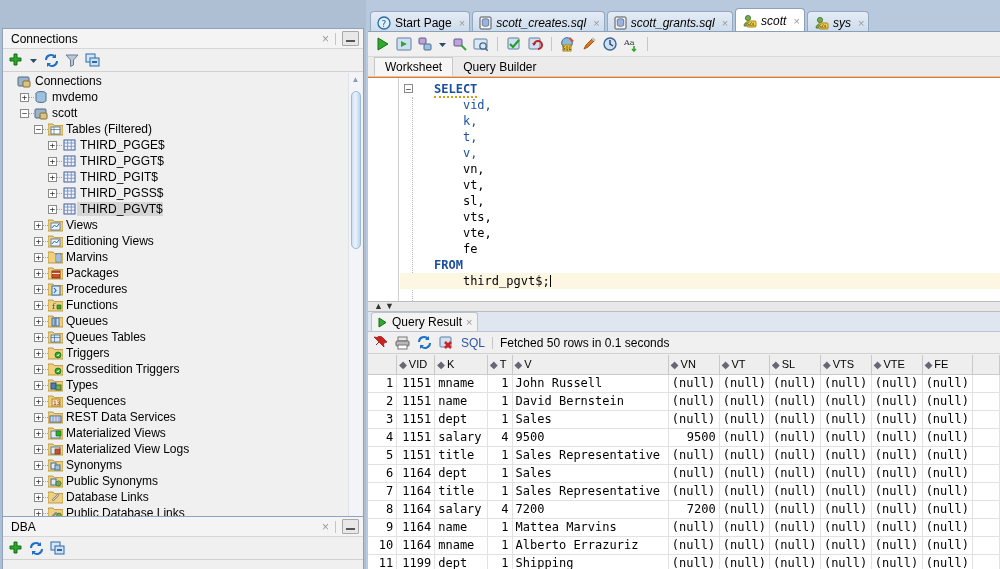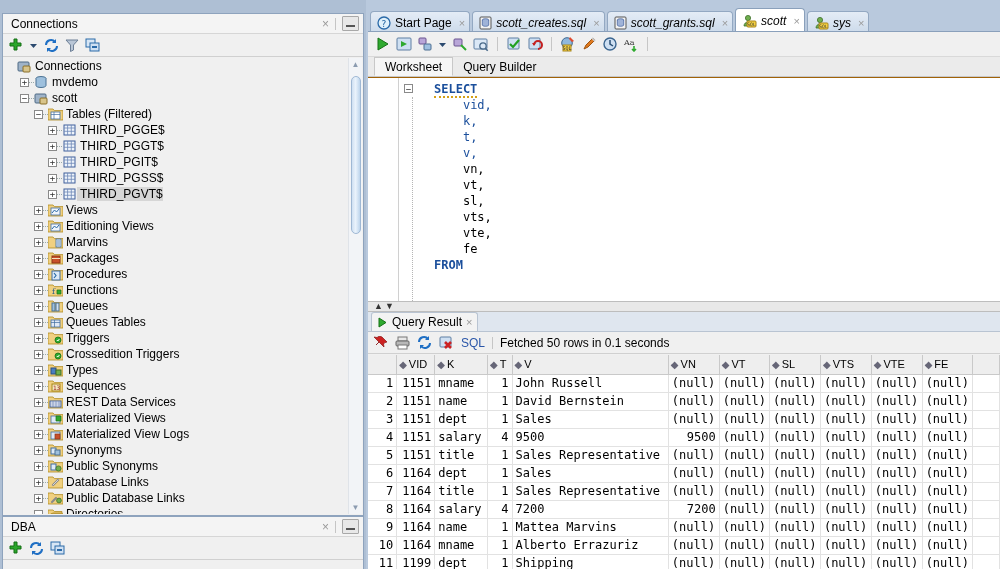--- a/index.html
+++ b/index.html
@@ -15,21 +15,21 @@
   
   #left-panel {
     position: absolute; left: 0; top: 0; width: 366px; height: 569px;
     background: #aebfd4;
   }
   .dock {
     position: absolute; left: 2px; right: 2px;
     background: #f0f0f0;
     border: 1px solid #8ea3bd;
   }
-  #connections-dock { top: 13px; height: 503px; }
+  #connections-dock { top: 28px; height: 503px; }
   #dba-dock { top: 516px; height: 64px; }
 
   .dock-title {
     height: 20px; background: #f4f4f4;
     border-bottom: 1px solid #d6d6d6;
     display: flex; align-items: center;
     padding: 0 4px 0 8px;
     position: relative;
   }
   .dock-title-text { font-size: 12px; color: #000; flex: 1; }
@@ -117,21 +117,21 @@
     border-color: #8aa0bb;
   }
   .tab .tlabel { white-space: nowrap; }
   .tab .tlabel.italic { font-style: italic; }
   .tab .tx { color: #9a9a9a; font-size: 11px; margin-left: 3px; }
   #tabstrip-fill { flex:1; }
 
   
   #editor-body {
     position: absolute; left: 2px; right: 0; top: 31px; bottom: 0;
-    background: #a16207; border-top: 1px solid #8aa0bb;
+    background: #f97316; border-top: 1px solid #8aa0bb;
   }
   #ed-toolbar {
     height: 25px; background: #f0f0f0; border-bottom: 1px solid #d9d9d9;
     display: flex; align-items: center; gap: 5px; padding-left: 7px;
   }
   .tb-sep { width:1px; height:14px; background:#c6c6c6; margin:0 3px; }
 
   
   #ws-tabs {
     height: 20px; background: #ebebeb; border-bottom: 1px solid #c8c8c8;
@@ -850,20 +850,21 @@
             <div class="cl">&nbsp;&nbsp;&nbsp;&nbsp;<span class="colname">k,</span></div>
             <div class="cl">&nbsp;&nbsp;&nbsp;&nbsp;<span class="colname">t,</span></div>
             <div class="cl">&nbsp;&nbsp;&nbsp;&nbsp;<span class="colname">v,</span></div>
             <div class="cl">&nbsp;&nbsp;&nbsp;&nbsp;<span>vn,</span></div>
             <div class="cl">&nbsp;&nbsp;&nbsp;&nbsp;<span>vt,</span></div>
             <div class="cl">&nbsp;&nbsp;&nbsp;&nbsp;<span>sl,</span></div>
             <div class="cl">&nbsp;&nbsp;&nbsp;&nbsp;<span>vts,</span></div>
             <div class="cl">&nbsp;&nbsp;&nbsp;&nbsp;<span>vte,</span></div>
             <div class="cl">&nbsp;&nbsp;&nbsp;&nbsp;<span>fe</span></div>
             <div class="cl"><span class="kw">FROM</span></div>
+            <div class="cl hl">&nbsp;&nbsp;&nbsp;&nbsp;<span>third_pgvt$;</span><span class="caret"></span></div>
           </div>
       </div>
 
       <div id="splitter">
         <span class="sp-tri">▲</span>
         <span class="sp-tri">▼</span>
       </div>
 
       <div id="results">
         <div id="res-tabs">

